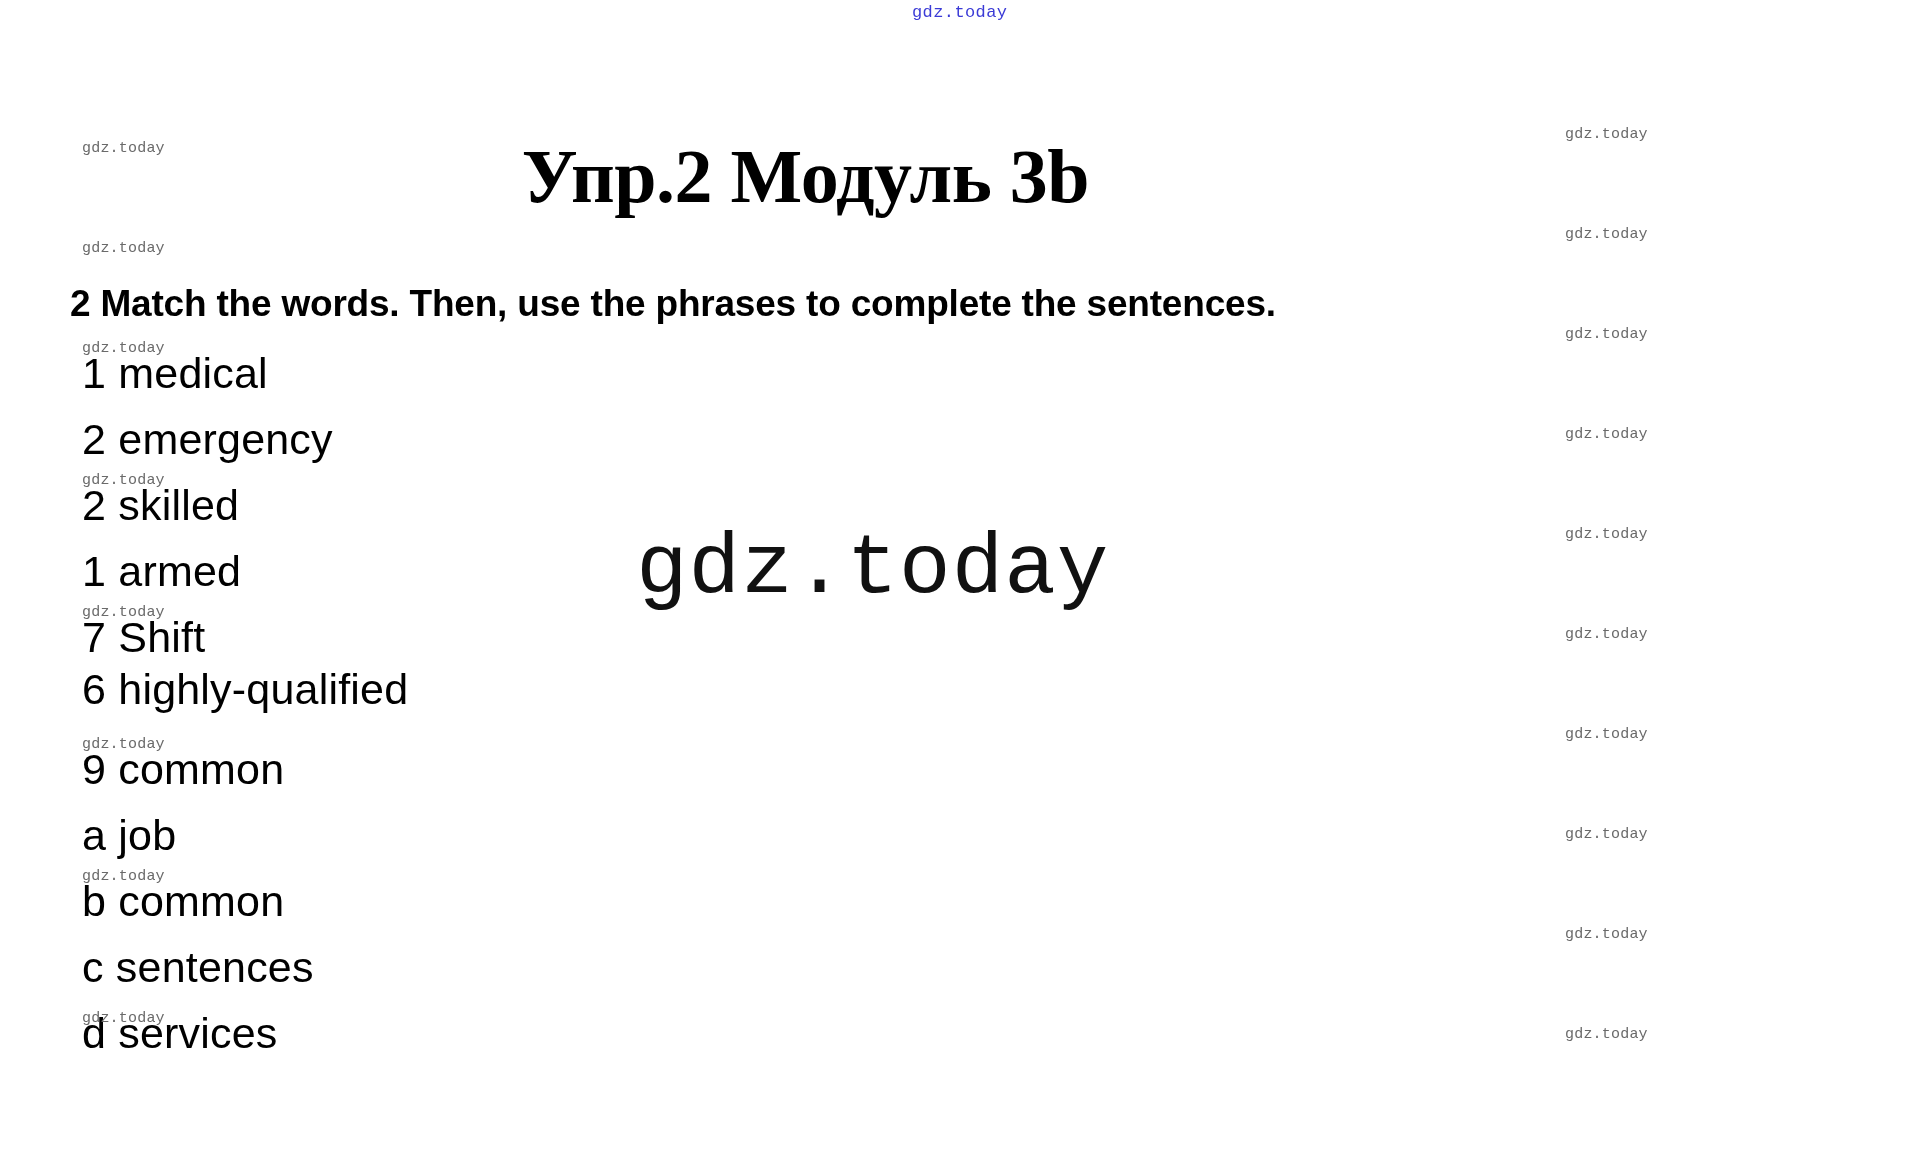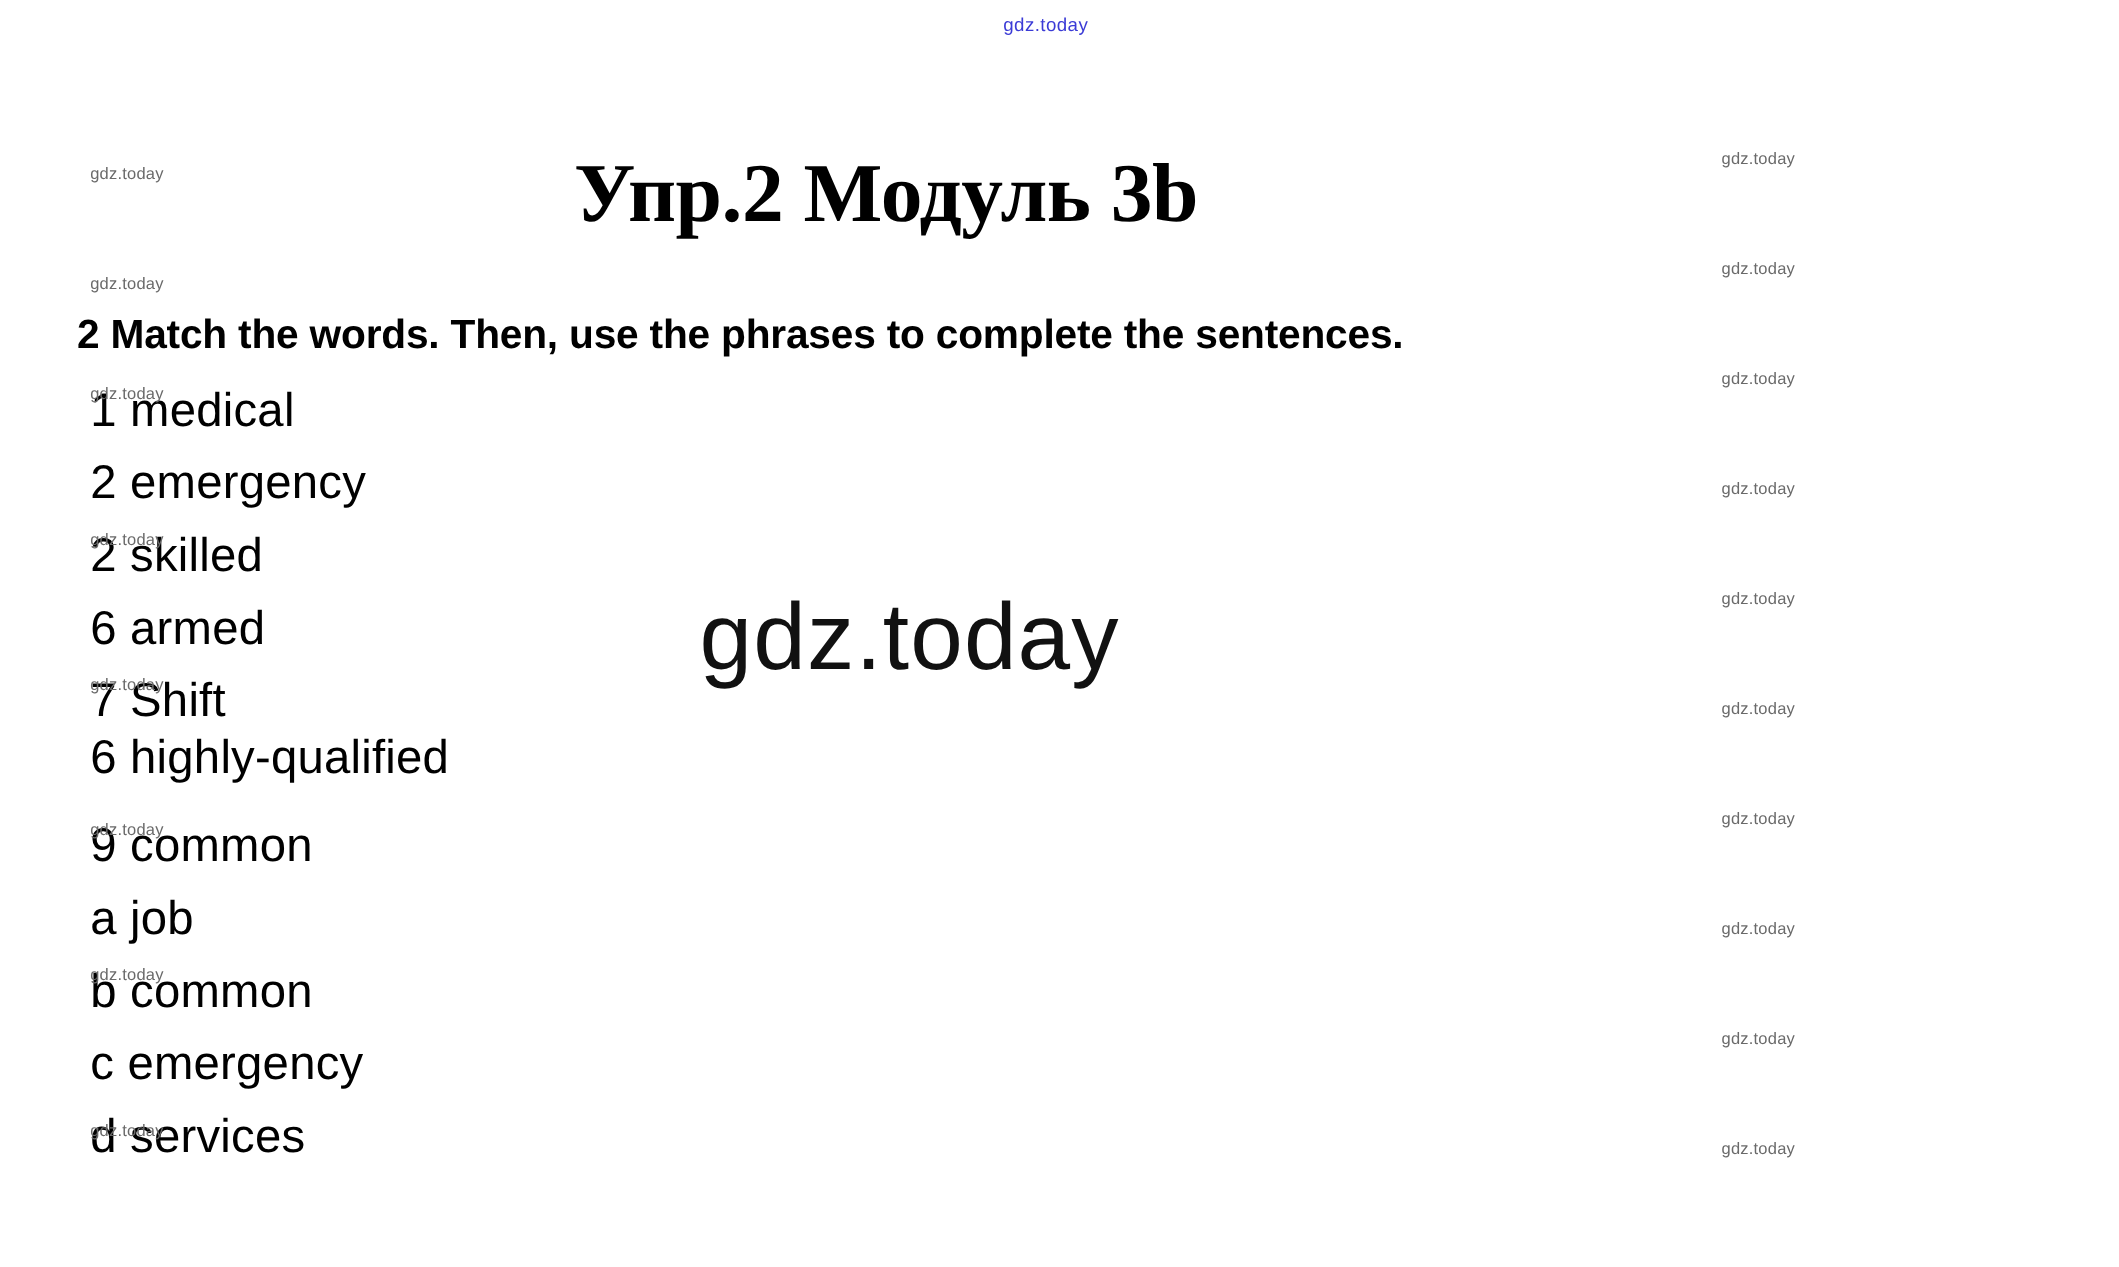--- a/index.html
+++ b/index.html
@@ -12,27 +12,26 @@
     height: 1152px;
     position: relative;
     overflow: hidden;
     font-family: "Liberation Sans", sans-serif;
     color: #000000;
   }
 
   
   .wm {
     position: absolute;
-    font-family: Liberation Sans, sans-serif;
+    font-family: Liberation Mono, monospace;
     font-weight: 400;
     letter-spacing: 0.2px;
     white-space: nowrap;
     -webkit-user-select: none;
     user-select: none;
-    margin-top: 10px;
   }
   .wm-top {
     color: #3b3bd6;
     font-size: 17px;
     top: 3px;
     left: 912px;
     letter-spacing: 0.4px;
   }
   .wm-small {
     color: #6a6a6a;
@@ -88,28 +87,28 @@
 
 <div class="wm wm-top">gdz.today</div>
 
 <h1 id="page-title">Упр.2 Модуль 3b</h1>
 
 <div id="instruction">2 Match the words. Then, use the phrases to complete the sentences.</div>
 
 <div class="item" style="top:352px">1 medical</div>
 <div class="item" style="top:418px">2 emergency</div>
 <div class="item" style="top:484px">2 skilled</div>
-<div class="item" style="top:550px">6 armed</div>
+<div class="item" style="top:550px">1 armed</div>
 <div class="item" style="top:616px">7 Shift</div>
 <div class="item" style="top:668px">6 highly-qualified</div>
 <div class="item" style="top:748px">9 common</div>
 
 <div class="item" style="top:814px">a job</div>
 <div class="item" style="top:880px">b common</div>
-<div class="item" style="top:946px">c emergency</div>
+<div class="item" style="top:946px">c sentences</div>
 <div class="item" style="top:1012px">d services</div>
 
 <div class="wm wm-center">gdz.today</div>
 
 <div class="wm wm-small" style="top:140px;left:82px">gdz.today</div>
 <div class="wm wm-small" style="top:240px;left:82px">gdz.today</div>
 <div class="wm wm-small" style="top:340px;left:82px">gdz.today</div>
 <div class="wm wm-small" style="top:472px;left:82px">gdz.today</div>
 <div class="wm wm-small" style="top:604px;left:82px">gdz.today</div>
 <div class="wm wm-small" style="top:736px;left:82px">gdz.today</div>

